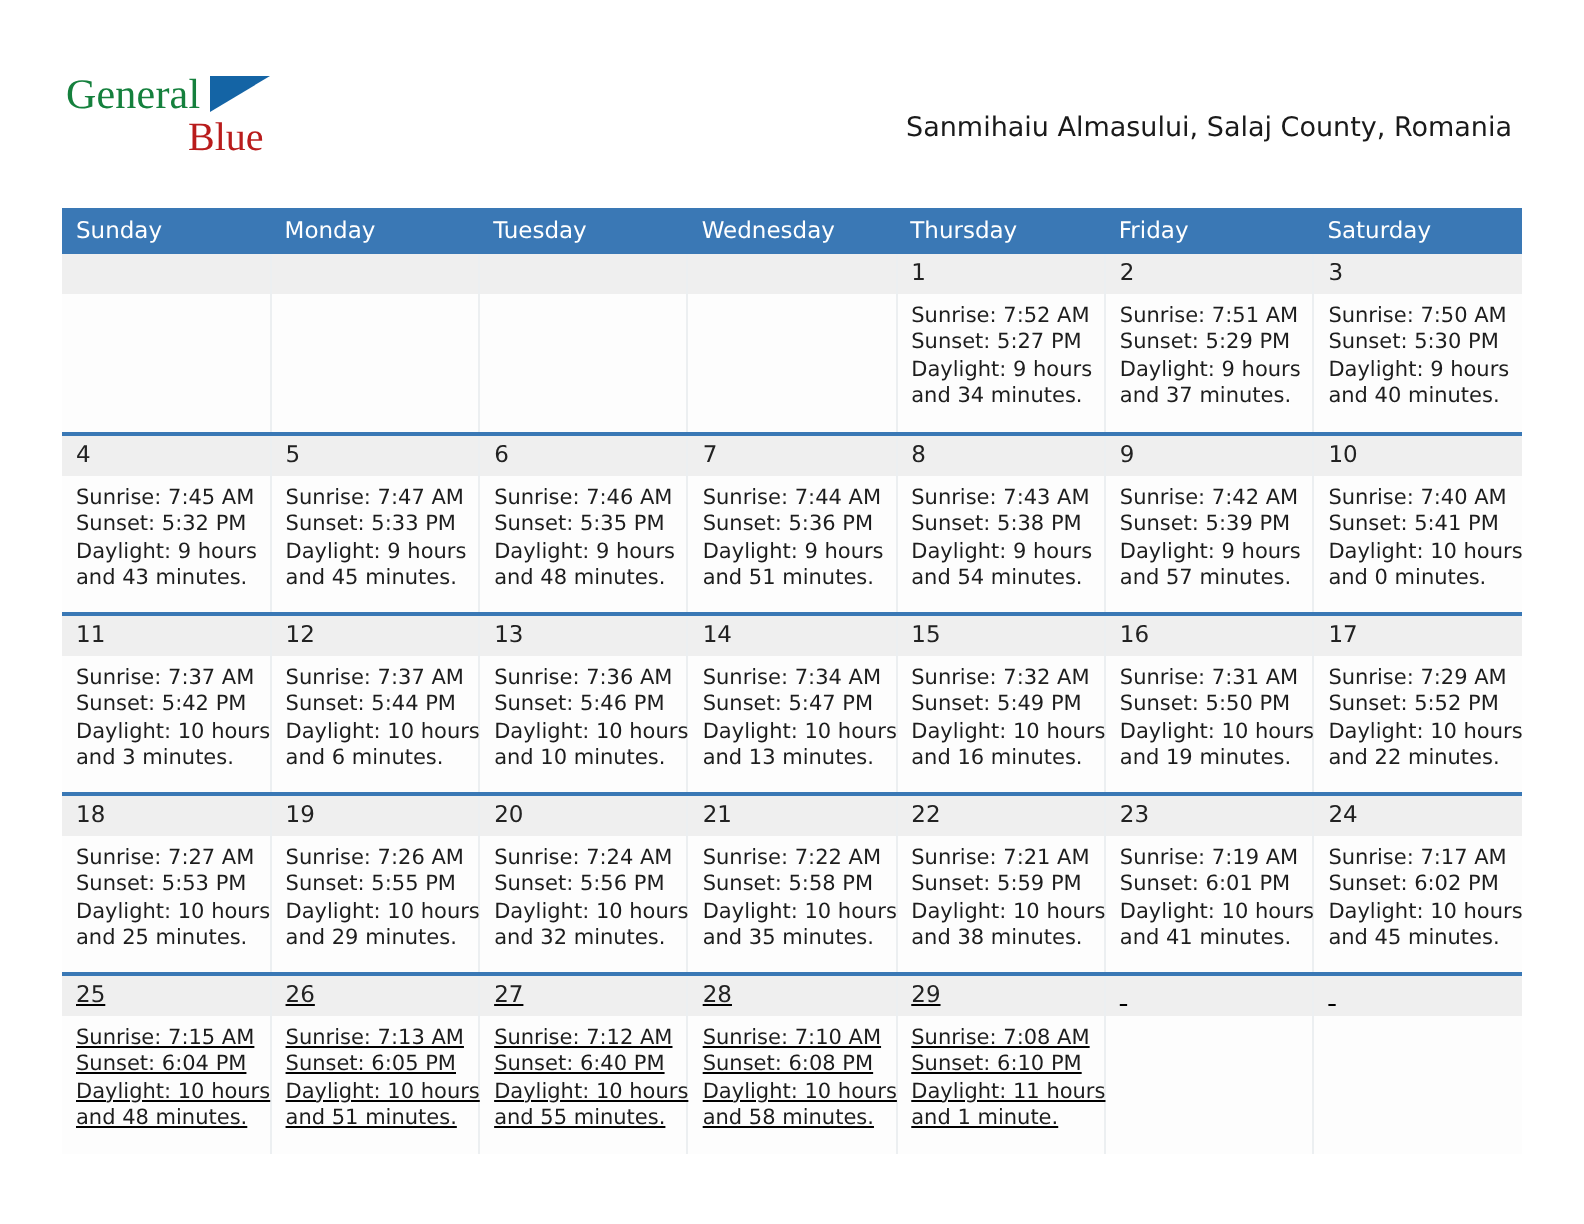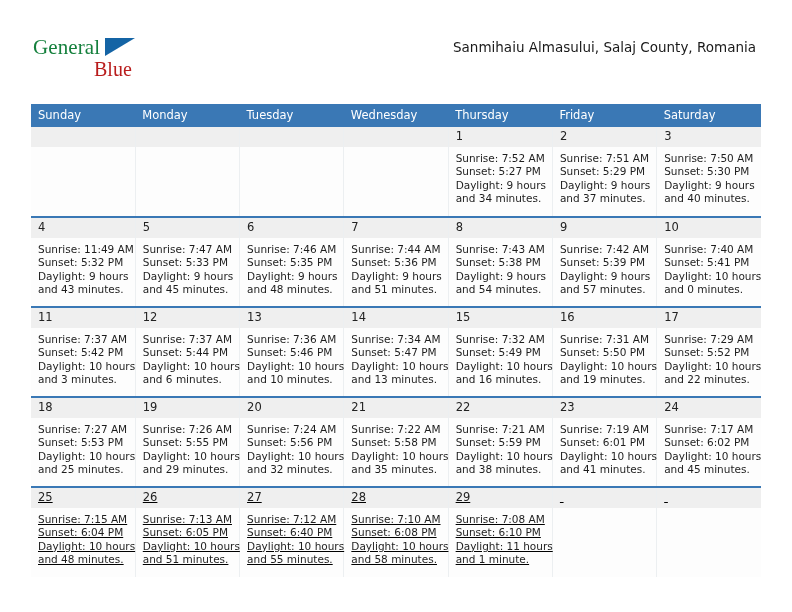--- a/index.html
+++ b/index.html
@@ -70,21 +70,21 @@
     top: 34px;
     text-align: right;
   }
   .cal-title {
     font-size: 26px;
     color: #1a1a1a;
     line-height: 30px;
     white-space: nowrap;
   }
   .cal-sub {
-    margin-top: 5px;
+    margin-top: 22px;
     font-size: 13.5px;
     color: #1a1a1a;
     line-height: 16px;
     white-space: nowrap;
   }
 
   
   .cal {
     position: absolute;
     left: 31px;
@@ -214,21 +214,21 @@
                 <div>Sunset: 5:30 PM</div>
                 <div>Daylight: 9 hours</div>
                 <div>and 40 minutes.</div>
               </div>
             </td>
           </tr>
           <tr class="week">
             <td>
               <div class="daynum">4</div>
               <div class="info">
-                <div>Sunrise: 11:49 AM</div>
+                <div>Sunrise: 7:45 AM</div>
                 <div>Sunset: 5:32 PM</div>
                 <div>Daylight: 9 hours</div>
                 <div>and 43 minutes.</div>
               </div>
             </td>
             <td>
               <div class="daynum">5</div>
               <div class="info">
                 <div>Sunrise: 7:47 AM</div>
                 <div>Sunset: 5:33 PM</div>

